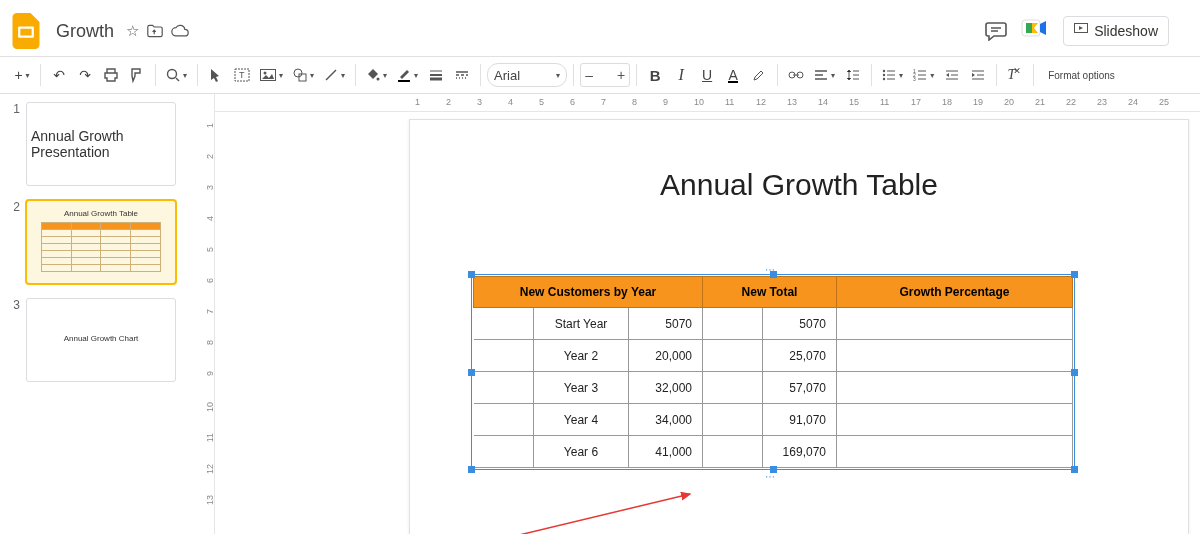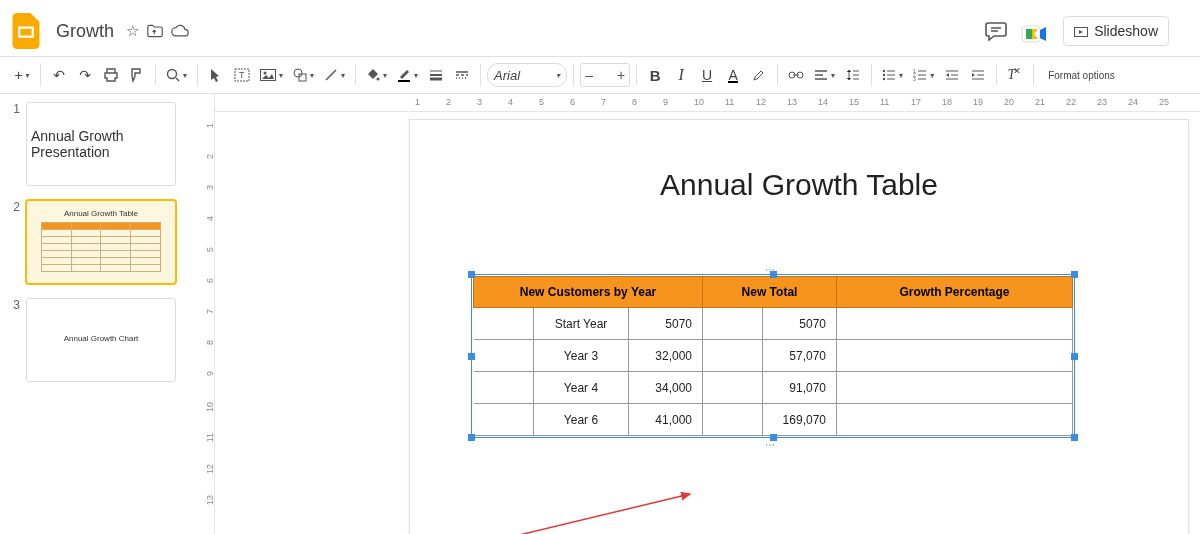--- a/index.html
+++ b/index.html
@@ -9,30 +9,30 @@
   .title-bar { display: flex; align-items: center; height: 56px; padding: 6px 31px 0 6px; }
   .app-logo { width: 40px; height: 40px; display:flex; align-items:center; justify-content:center; }
   .title-left { margin-left: 6px; flex: 1; }
   .doc-title-row { display: flex; align-items: center; gap: 8px; height: 22px; }
   .doc-title { font-size: 18px; color: #444; padding: 0 4px; }
   .title-icon { color: #555; font-size: 15px; cursor: pointer; display:flex; align-items:center;}
   .menus { display: flex; align-items: center; gap: 2px; height: 24px; margin-top: 2px; }
   .menu-item { padding: 2px 7px; font-size: 14px; color: #222; border-radius: 4px; cursor: pointer; }
   .last-edit { color: #5f6368; text-decoration: underline; margin-left: 8px; font-size: 14px; cursor:pointer;}
   .title-right { display: flex; align-items: center; gap: 10px; }
-  .comment-icon, .meet-badge, .slideshow-btn { display:flex; align-items:flex-end; justify-content:center; }
+  .comment-icon, .meet-badge, .slideshow-btn { display:flex; align-items:flex-start; justify-content:center; }
   .meet-badge { width:36px; height:28px; border-radius:4px; background:#fff; position:relative;}
   .slideshow-btn { border:1px solid #dadce0; padding:6px 10px; border-radius:4px; font-size:14px; gap:6px; cursor:pointer;}
   
   
   .toolbar { height: 38px; border-top: 1px solid #e0e0e0; border-bottom: 1px solid #e0e0e0; display:flex; align-items:center; padding: 0 10px; gap:2px; color:#444;}
   .tbtn { height: 28px; min-width: 24px; padding: 0 4px; display:flex; align-items:center; justify-content:center; cursor:pointer; border-radius:3px; font-size:14px; }
   .tsep { width:1px; height:22px; background:#e0e0e0; margin: 0 4px; }
   .dd::after { content:"▾"; font-size:8px; margin-left:3px; color:#555;}
-  .font-box { width:80px; height:24px; border:1px solid #dadce0; padding:2px 6px; font-size:13px; display:flex; align-items:center; justify-content:space-between; border-radius:11px; cursor:pointer;font-style:italic;}
+  .font-box { width:80px; height:24px; border:1px solid #dadce0; padding:2px 6px; font-size:13px; display:flex; align-items:center; justify-content:space-between; border-radius:11px; cursor:pointer;}
   .size-box { width:50px; height:24px; border:1px solid #dadce0; display:flex; align-items:center; border-radius:3px;}
   .size-box .m, .size-box .p { width:16px; text-align:center; cursor:pointer; font-size:14px; color:#555;}
   .size-box .v { flex:1; text-align:center; font-size:12px;}
   .format-opt { padding:0 8px; font-size:10px; cursor:pointer;}
   .bold { font-weight:bold; font-size:15px;}
   .italic { font-style:italic; font-family:serif; font-size:16px;}
   .underline { text-decoration:underline; font-size:14px;}
   
   
   .workspace { display:flex; height: calc(534px - 56px - 38px); }
@@ -429,20 +429,28 @@
               <tr>
                 <td class="spacer"></td>
     <td class="rlabel">Start Year</td>
     <td class="num">5070</td>
     <td class="gap"></td>
     <td class="num">5070</td>
     <td></td>
               </tr>
               <tr>
                 <td class="spacer"></td>
+    <td class="rlabel">Year 2</td>
+    <td class="num">20,000</td>
+    <td class="gap"></td>
+    <td class="num">25,070</td>
+    <td></td>
+              </tr>
+              <tr>
+                <td class="spacer"></td>
     <td class="rlabel">Year 3</td>
     <td class="num">32,000</td>
     <td class="gap"></td>
     <td class="num">57,070</td>
     <td></td>
               </tr>
               <tr>
                 <td class="spacer"></td>
     <td class="rlabel">Year 4</td>
     <td class="num">34,000</td>

